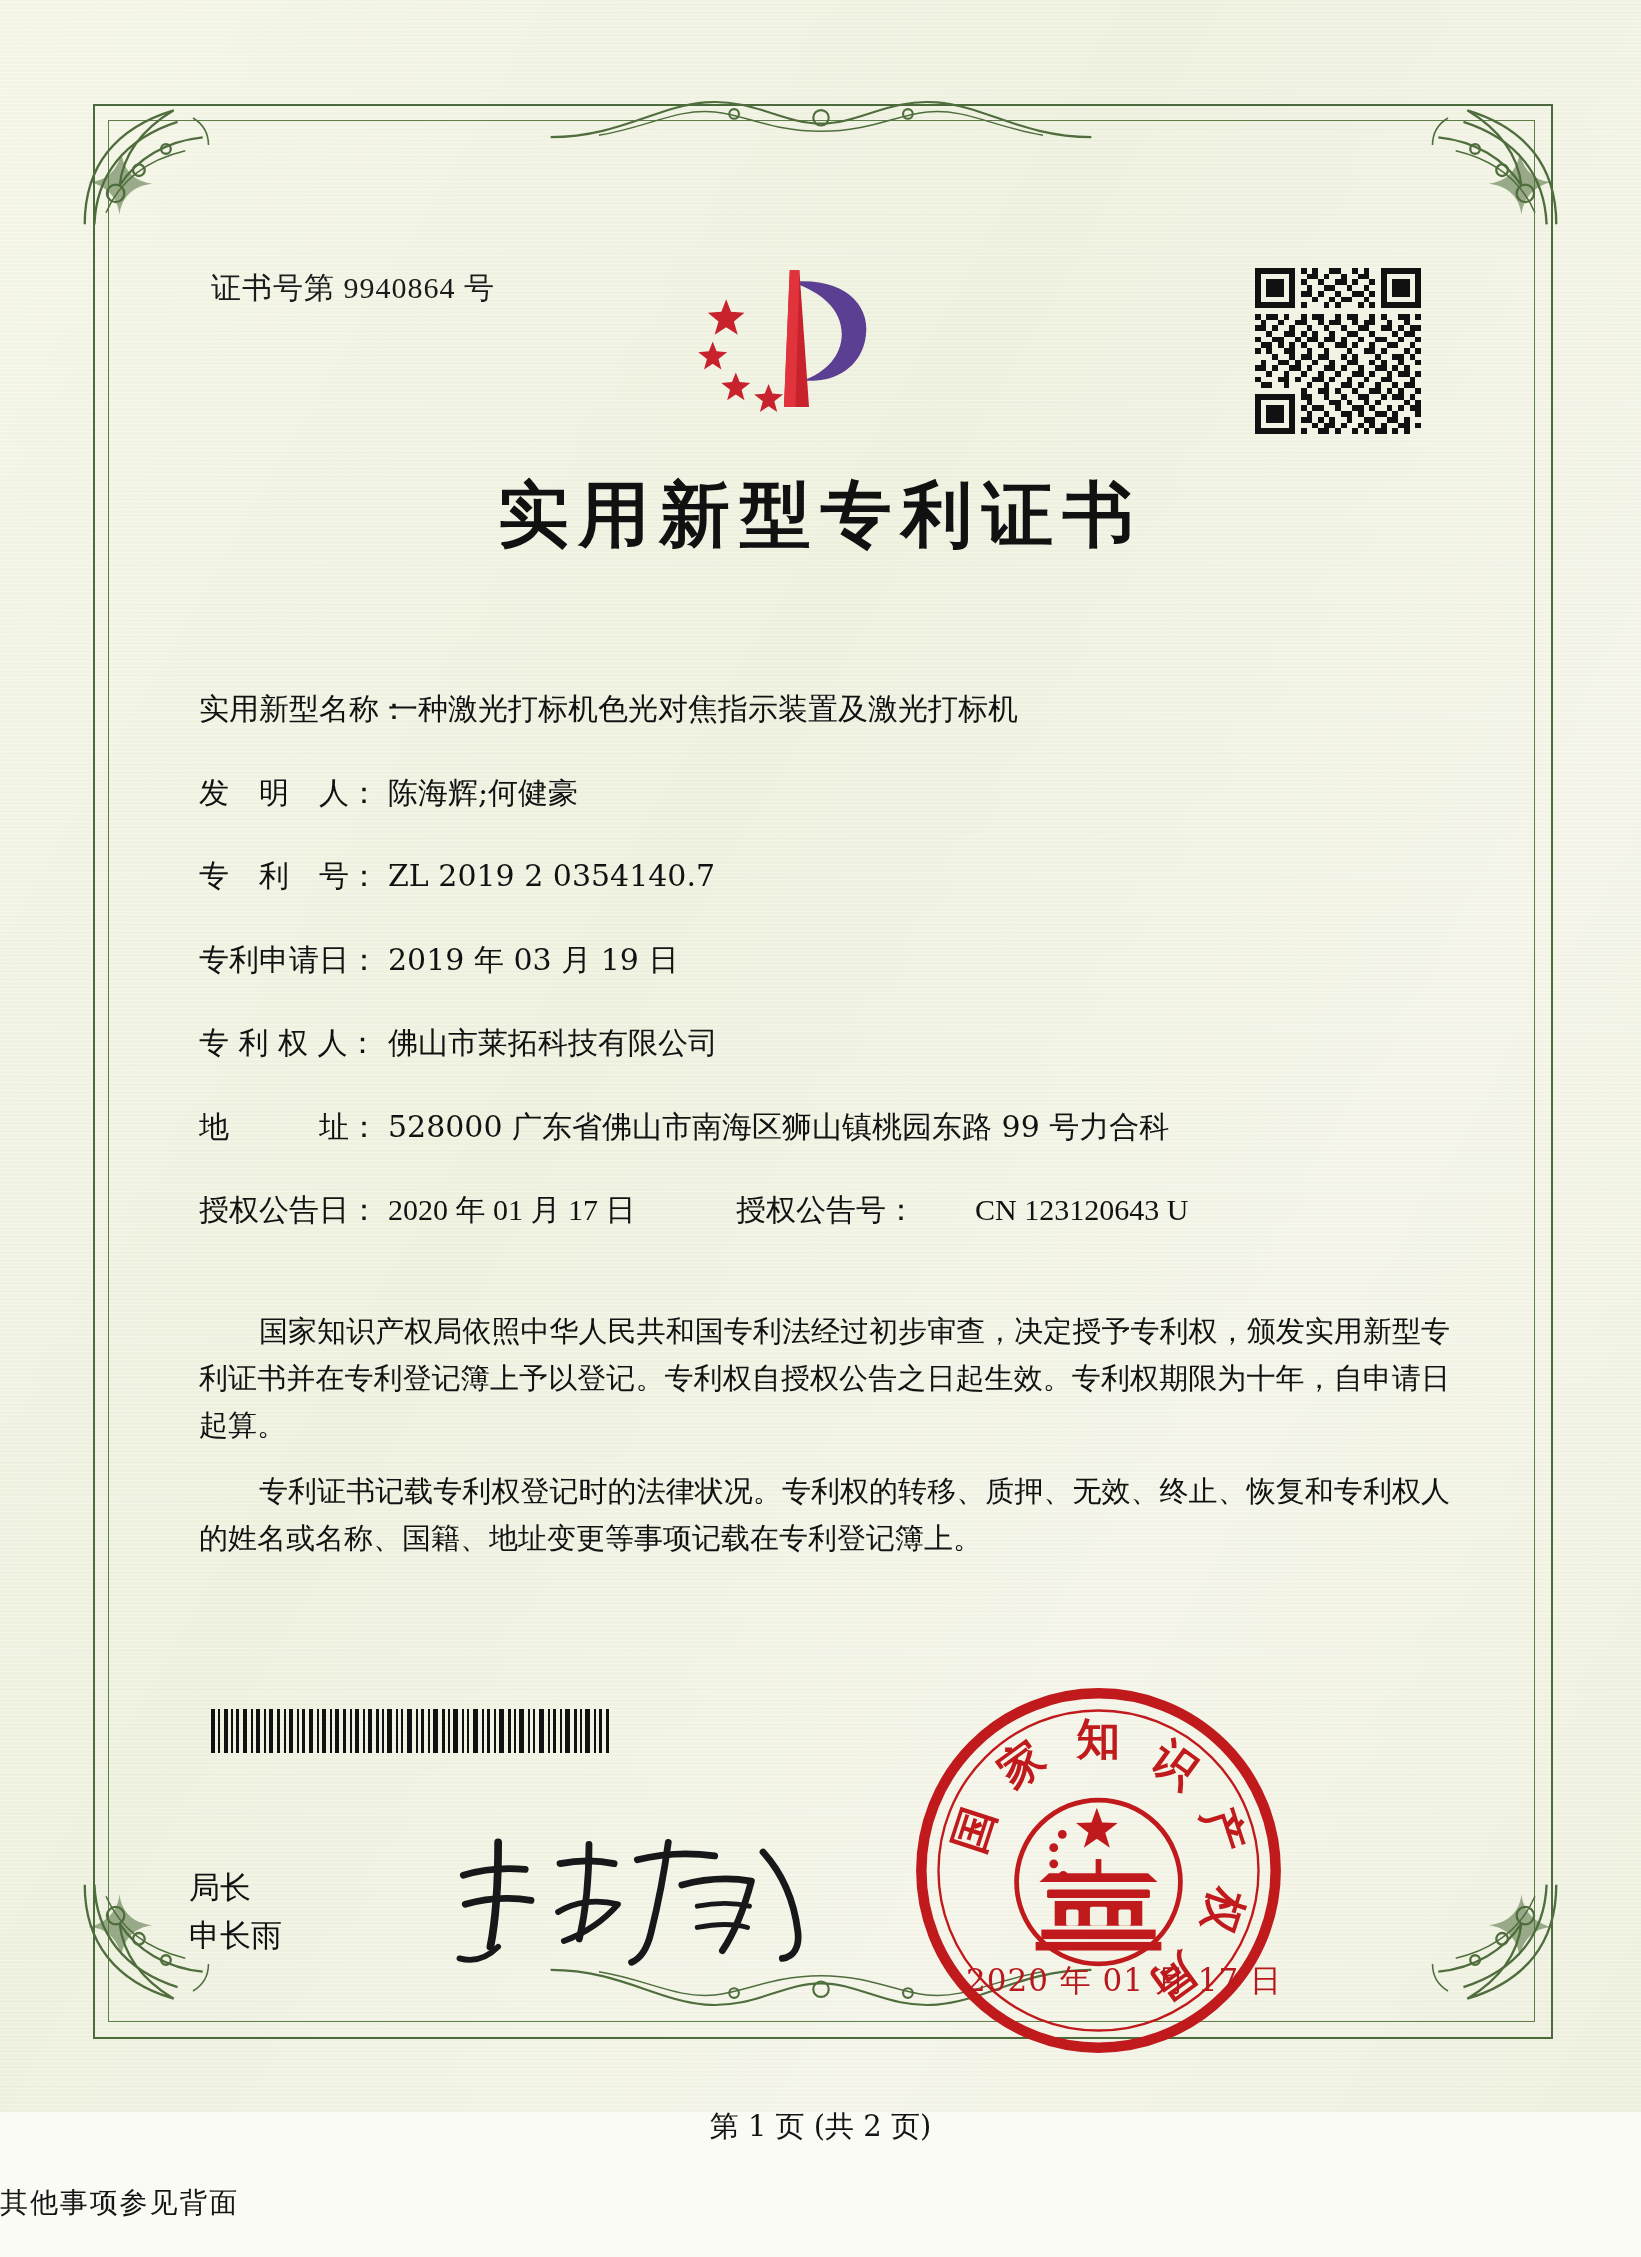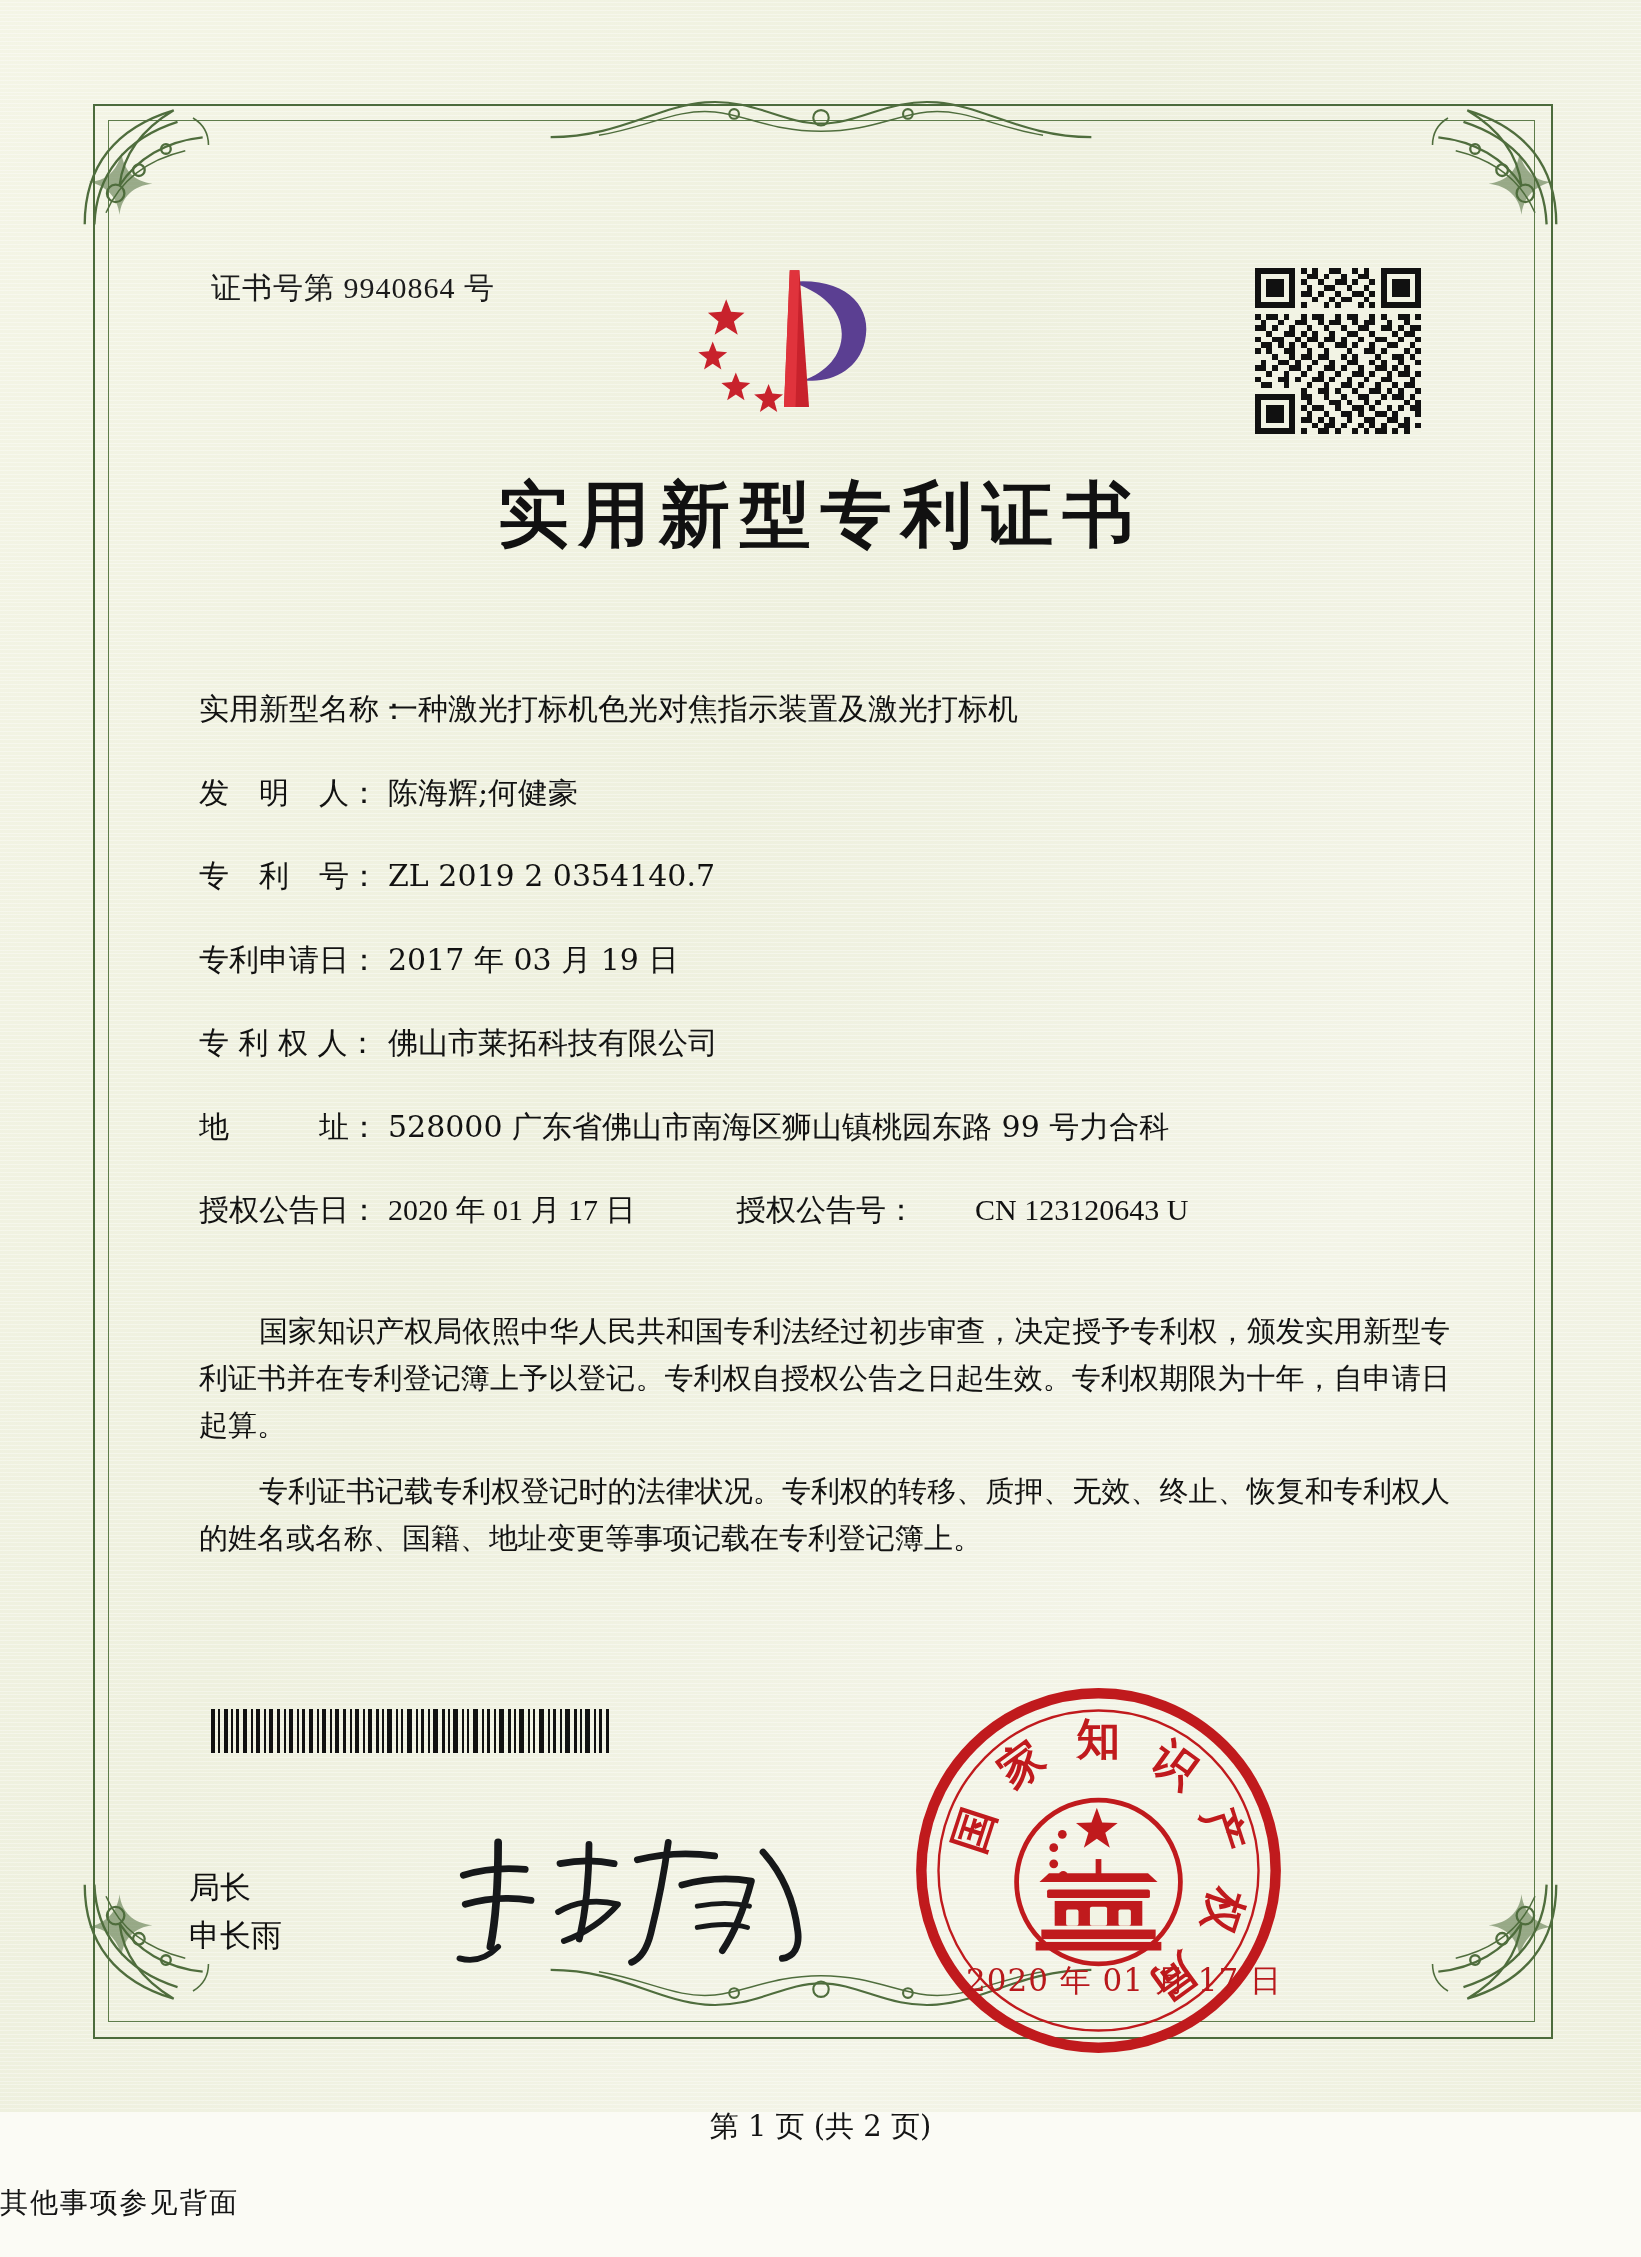--- a/index.html
+++ b/index.html
@@ -587,21 +587,21 @@
     <div class="field-row">
       <div class="field-label">发　明　人：</div>
       <div class="field-value">陈海辉;何健豪</div>
     </div>
     <div class="field-row">
       <div class="field-label">专　利　号：</div>
       <div class="field-value">ZL 2019 2 0354140.7</div>
     </div>
     <div class="field-row">
       <div class="field-label">专利申请日：</div>
-      <div class="field-value">2017 年 03 月 19 日</div>
+      <div class="field-value">2019 年 03 月 19 日</div>
     </div>
     <div class="field-row">
       <div class="field-label">专 利 权 人：</div>
       <div class="field-value">佛山市莱拓科技有限公司</div>
     </div>
     <div class="field-row">
       <div class="field-label">地　　　址：</div>
       <div class="field-value">
         <span class="l1">528000 广东省佛山市南海区狮山镇桃园东路 99 号力合科</span>
       </div>

